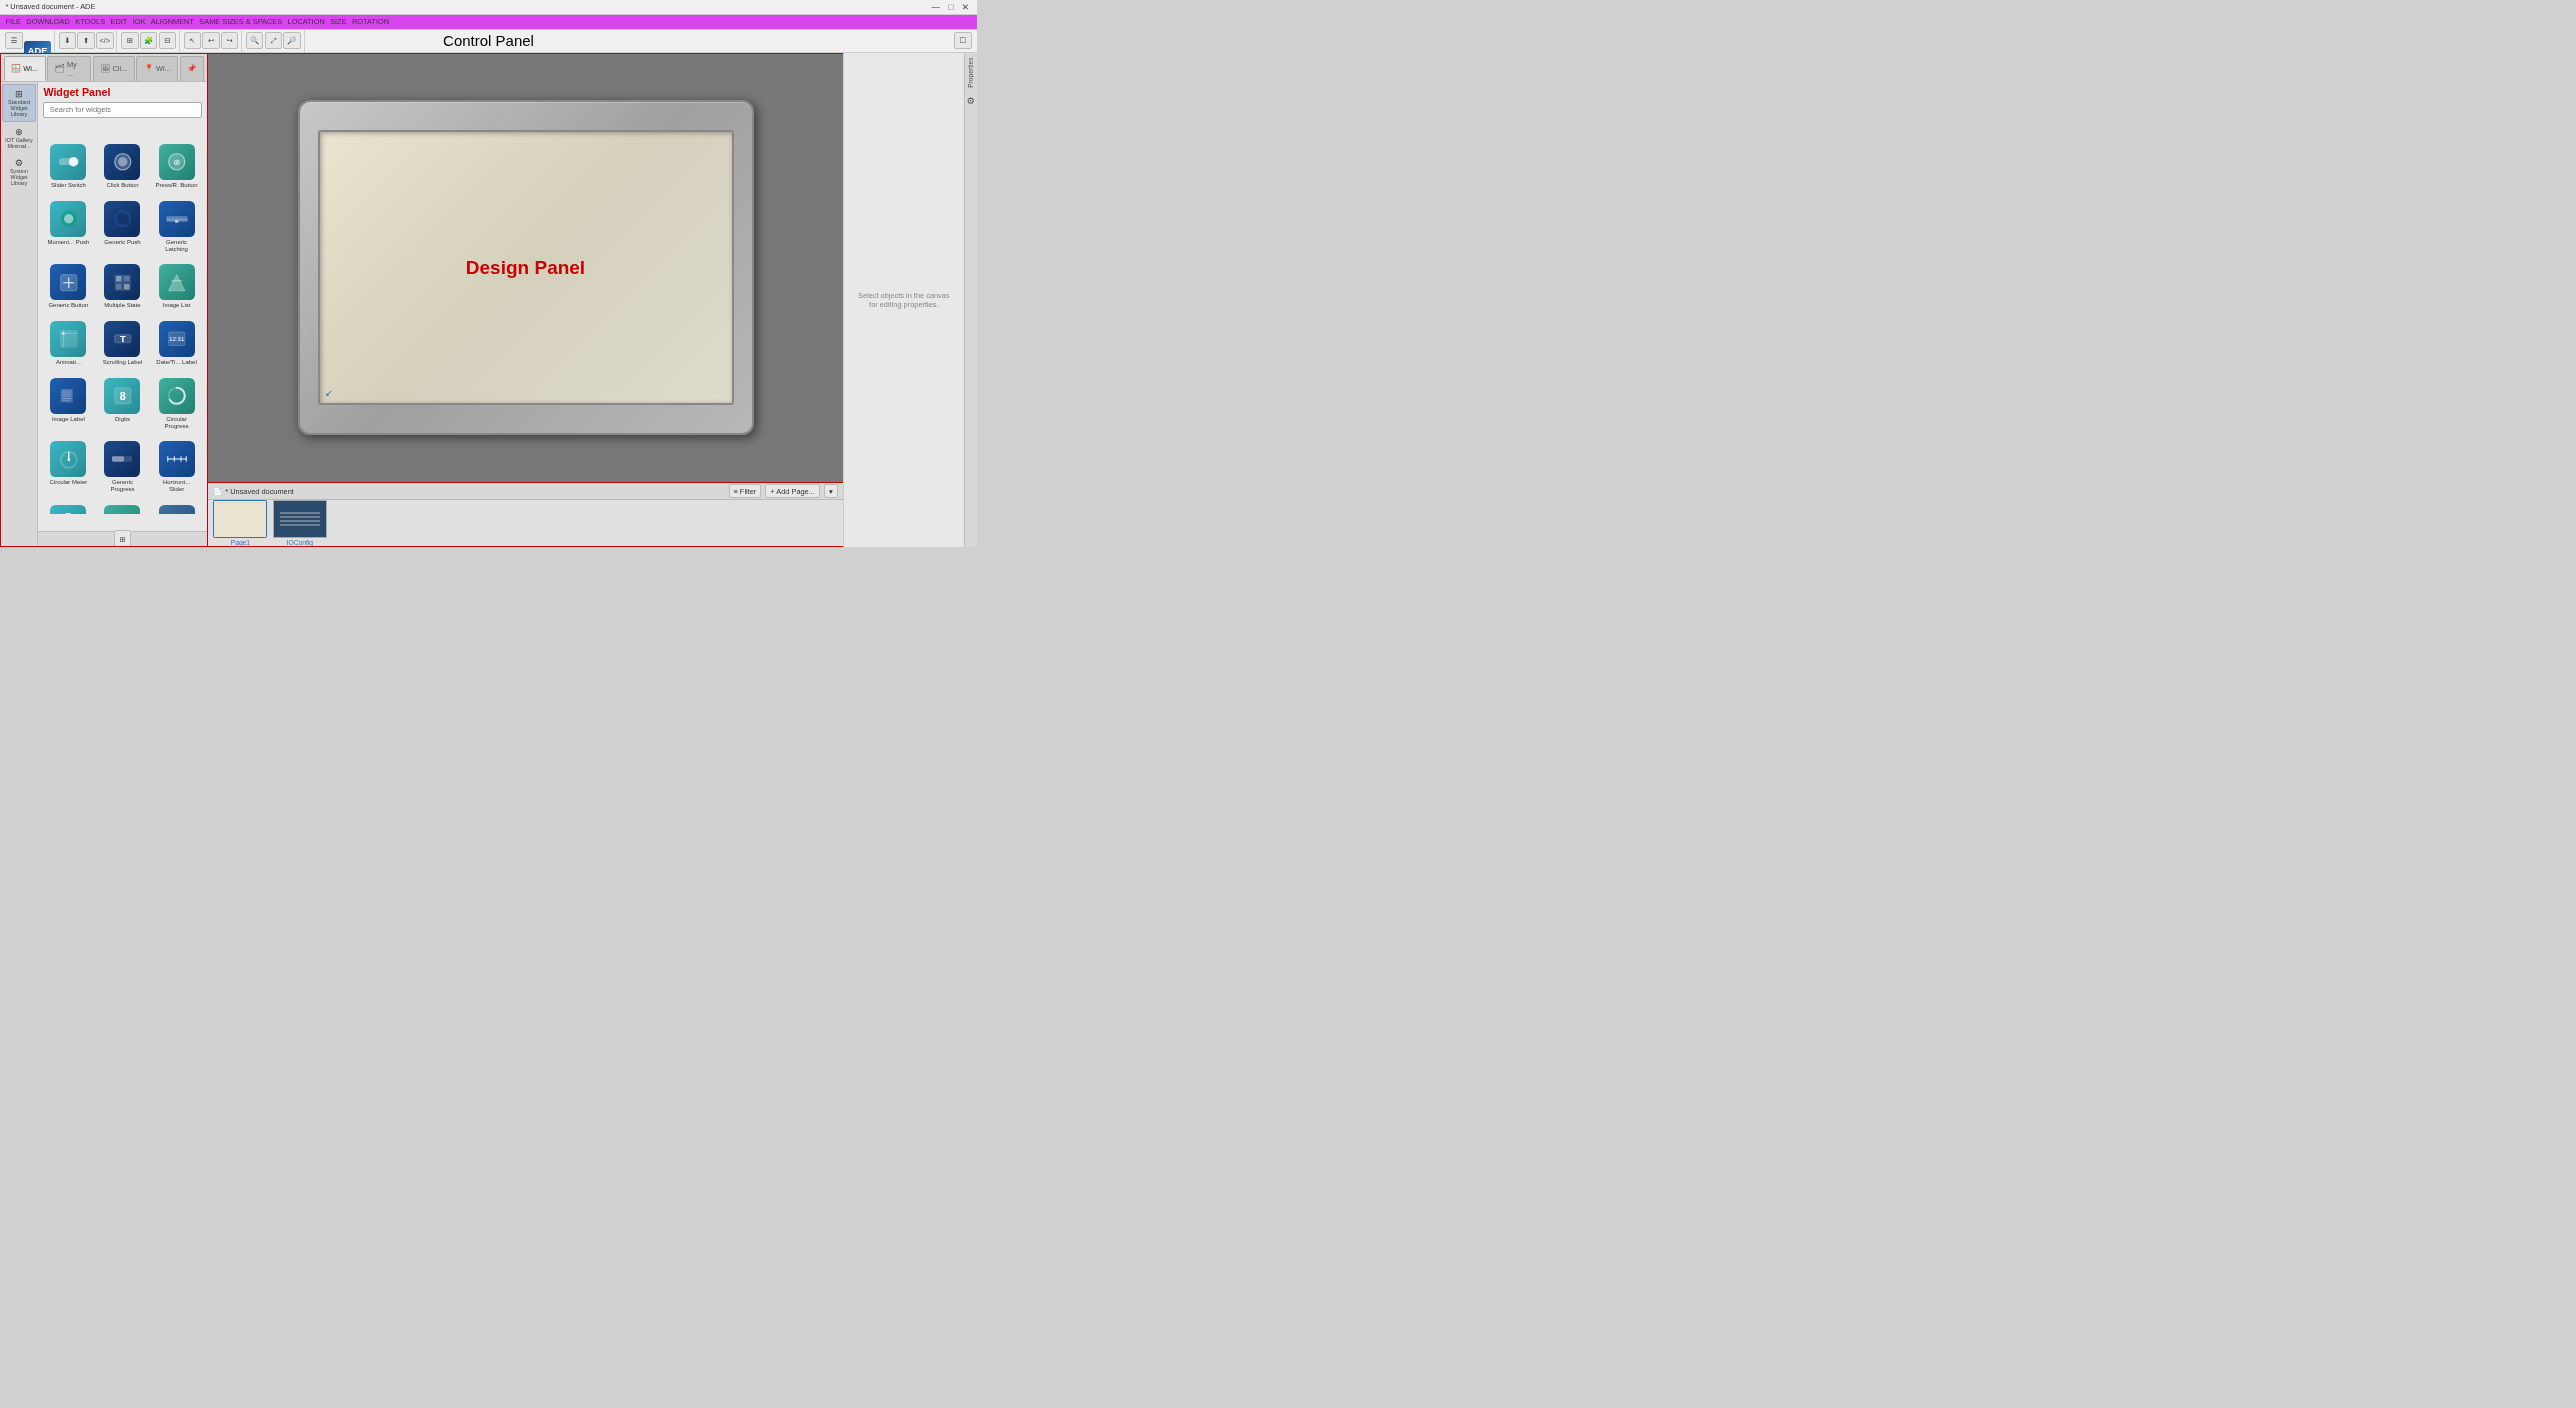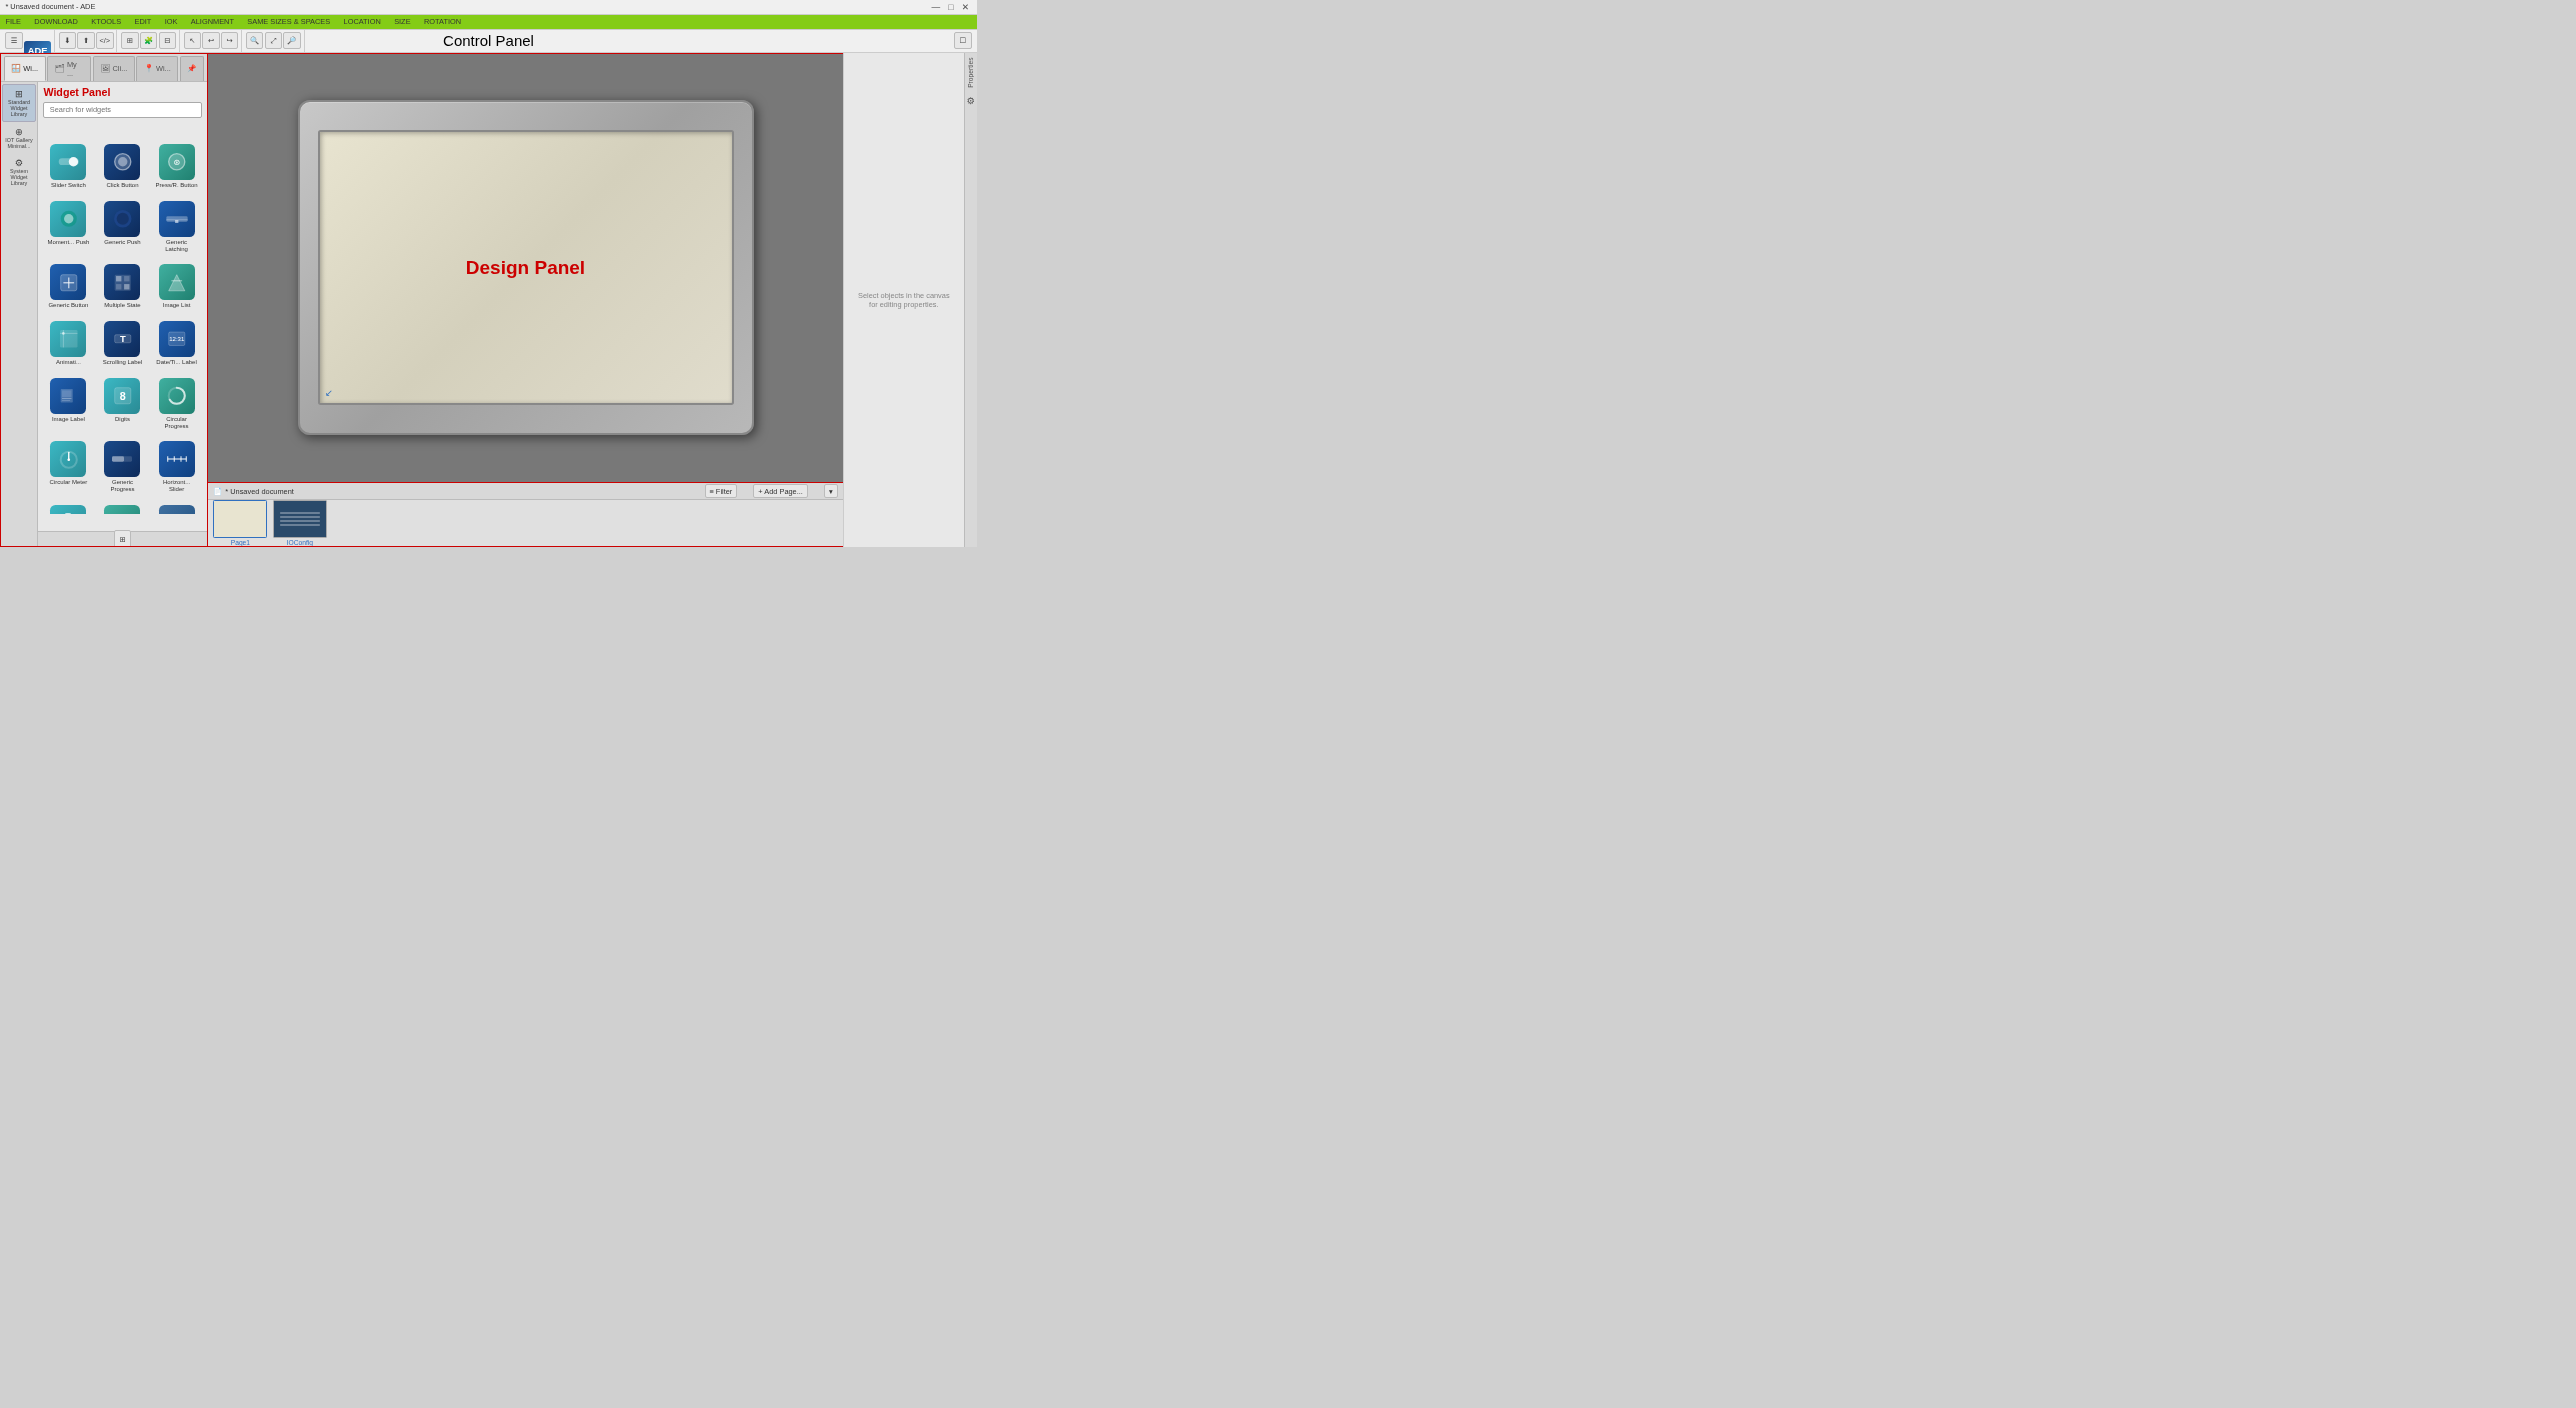--- a/index.html
+++ b/index.html
@@ -16,26 +16,25 @@
       padding: 0 5.4px;
       font-size: 7.4px;
       color: #333;
     }
     #title-bar-controls { display: flex; gap: 2.7px; }
     #title-bar-controls span { cursor: pointer; font-size: 8.7px; color: #555; padding: 0 2.7px; }
 
     
     #menu-bar {
       height: 14.8px;
-      background: #84cc16;
+      background: #d946ef;
       border-bottom: 0.7px solid #ccc;
       display: flex;
       align-items: center;
       padding: 0 2.7px;
-      gap: 8px;
       font-size: 7.4px;
       color: #333;
     }
     .menu-item { cursor: pointer; padding: 1.3px 2.7px; }
 
     
     #toolbar {
       height: 23px;
       background: #f0f0f0;
       border-bottom: 0.7px solid #ccc;
@@ -312,21 +311,21 @@
     #page-bar-doc {
       font-size: 7.4px;
       color: #333;
       display: flex;
       align-items: center;
       gap: 2.7px;
     }
     #page-bar-actions {
       display: flex;
       align-items: center;
-      gap: 16px;
+      gap: 4px;
     }
     .page-bar-btn {
       font-size: 7.4px;
       color: #333;
       cursor: pointer;
       padding: 1.3px 4px;
       border: 0.7px solid #bbb;
       border-radius: 2px;
       background: #e8e8e8;
     }

